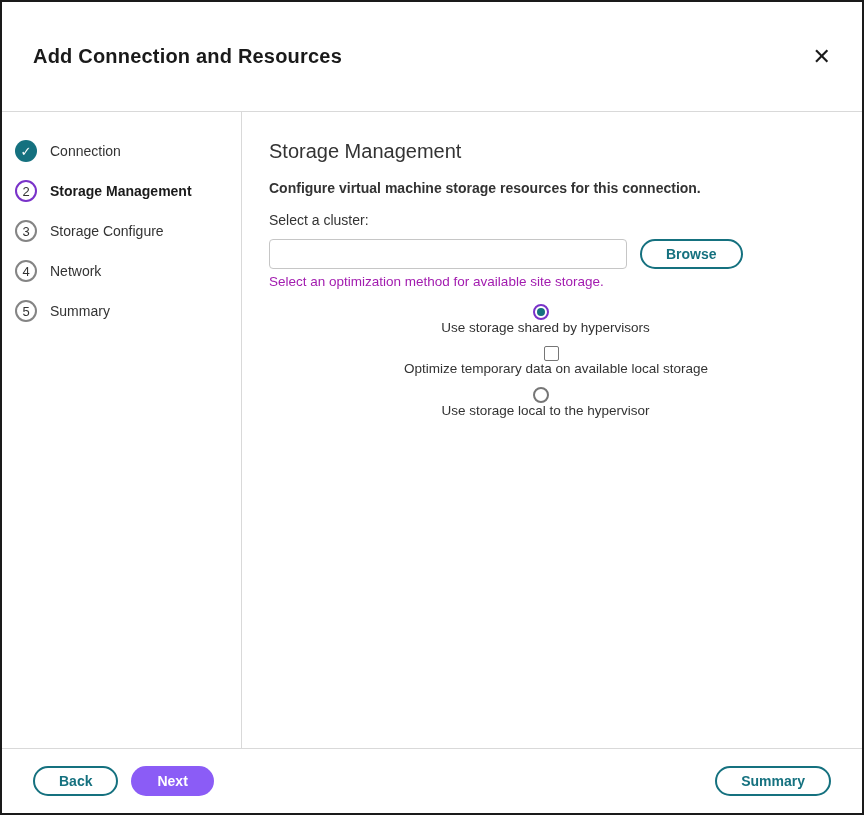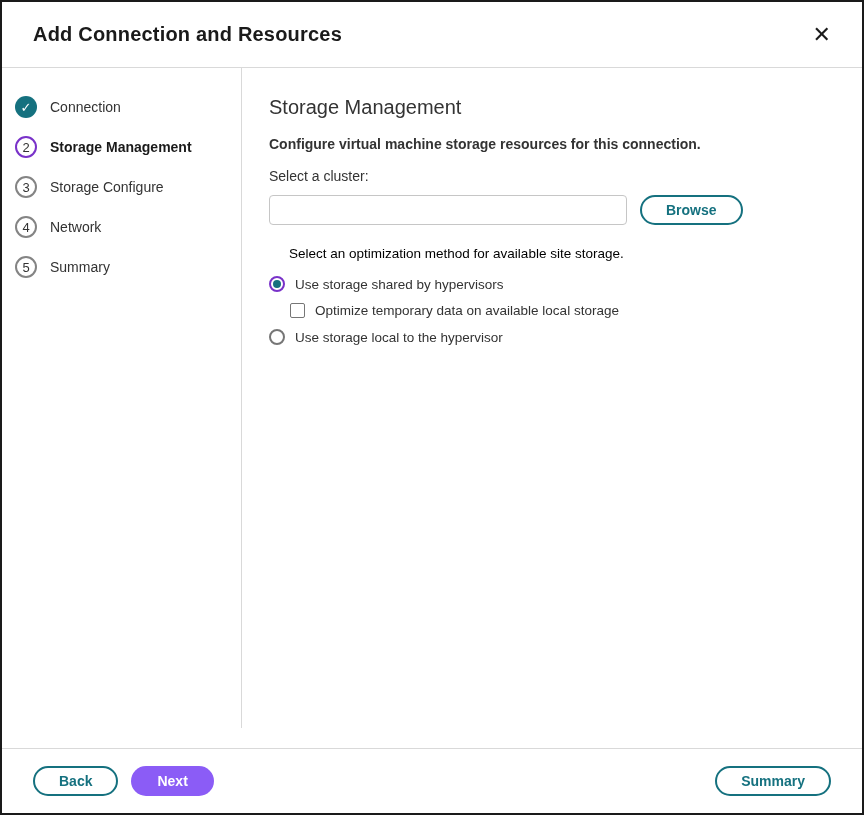--- a/index.html
+++ b/index.html
@@ -6,21 +6,21 @@
   html,body { background:#fff; font-family:"Liberation Sans", sans-serif; }
   .window {
     width:864px; height:815px;
     border:2px solid #1a1a1a;
     background:#fff;
     position:relative;
     overflow:hidden;
   }
   
   .header {
-    height:66px;
+    height:110px;
     display:flex; align-items:center; justify-content:space-between;
     padding:16px 31px;
     border-bottom:1px solid #d9d9d9;
   }
   .header .title {
     font-size:20px; font-weight:bold; color:#1a1a1a; letter-spacing:0.2px;
   }
   .close-btn {
     font-size:22px; font-weight:300; color:#1a1a1a;
     line-height:1; cursor:pointer; background:none; border:none;
@@ -58,21 +58,21 @@
   
   .content {
     flex:1; padding:28px 40px 0 27px;
   }
   .content h1 {
     font-size:20px; font-weight:400; color:#333; margin-bottom:17px;
   }
   .desc { font-size:14px; color:#333; margin-bottom:16px;font-weight:bold; }
   .field-label { font-size:14px; color:#333; margin-bottom:11px; }
   .cluster-row {
-    display:flex; align-items:center; gap:13px; margin-bottom:21px;
+    display:flex; align-items:center; gap:13px; margin-bottom:5px;
   }
   .cluster-input {
     width:358px; height:30px;
     border:1px solid #c6c6c6; border-radius:4px;
     font-size:14px; padding:0 8px; color:#333; outline:none;
     font-family:"Liberation Sans", sans-serif;
   }
   .btn {
     height:30px; border-radius:16px;
     font-size:14px; font-weight:bold;
@@ -81,23 +81,23 @@
     font-family:"Liberation Sans", sans-serif;
   }
   .btn-outline {
     background:#fff; border:2px solid #15717F; color:#15717F;
     padding:0 24px;
   }
   .btn-disabled {
     background:#8b5cf6; border:none; color:#fff;
     padding:0 26px; cursor:default;
   }
-  .opt-label { font-size:13.5px; color:#000000; margin-bottom:15px;margin-left:20px; }
+  .opt-label { font-size:13.5px; color:#a21caf; margin-bottom:15px; }
   .option-row {
-    display:flex; align-items:center; margin-bottom:11px; cursor:pointer;
+    display:flex; align-items:center; margin-bottom:11px; cursor:pointer;flex-direction:column;
   }
   .radio {
     width:16px; height:16px; border-radius:50%;
     border:2px solid #767676; background:#fff;
     margin-right:10px; flex-shrink:0;
     display:flex; align-items:center; justify-content:center;
   }
   .radio.selected { border:2px solid #7932C9; }
   .radio.selected .dot {
     width:8px; height:8px; border-radius:50%; background:#15717F;

